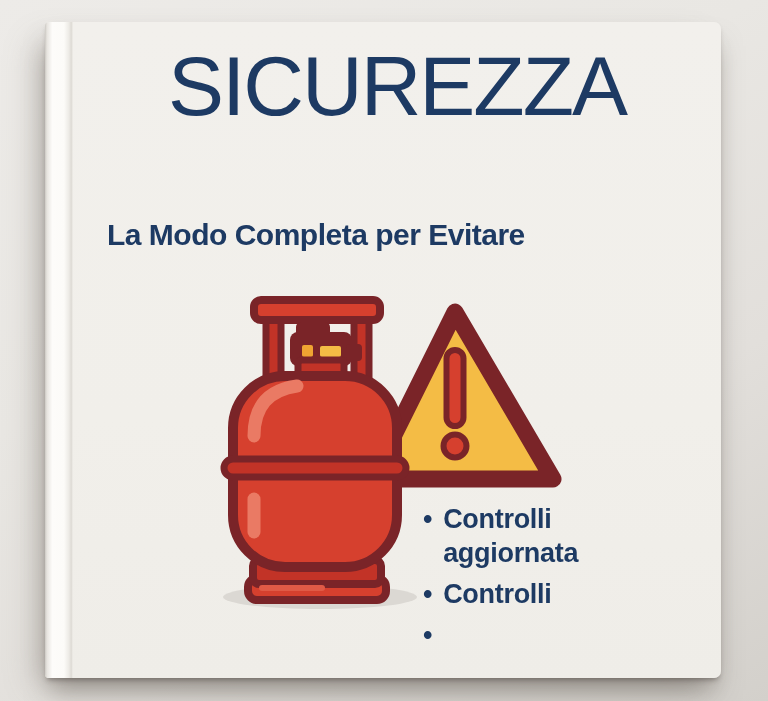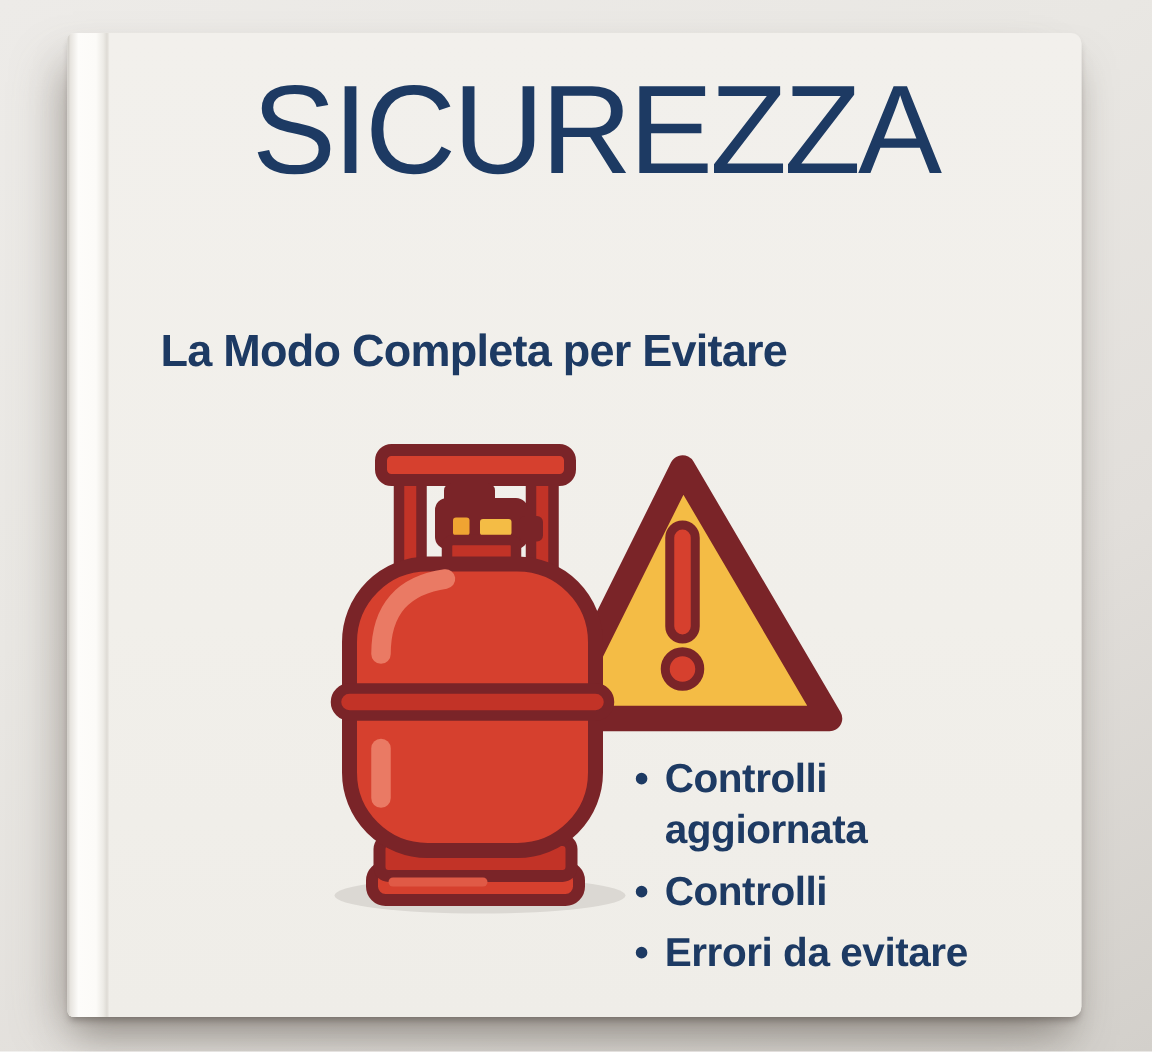--- a/index.html
+++ b/index.html
@@ -134,17 +134,16 @@
       <span class="marker">•</span>
       <span class="label">Controlli
 aggiornata</span>
     </li>
     <li>
       <span class="marker">•</span>
       <span class="label">Controlli</span>
     </li>
     <li>
       <span class="marker">•</span>
-      <span class="label">Errori da evitare</span>
     </li>
   </ul>
 
 </div>
 
 </body></html>

